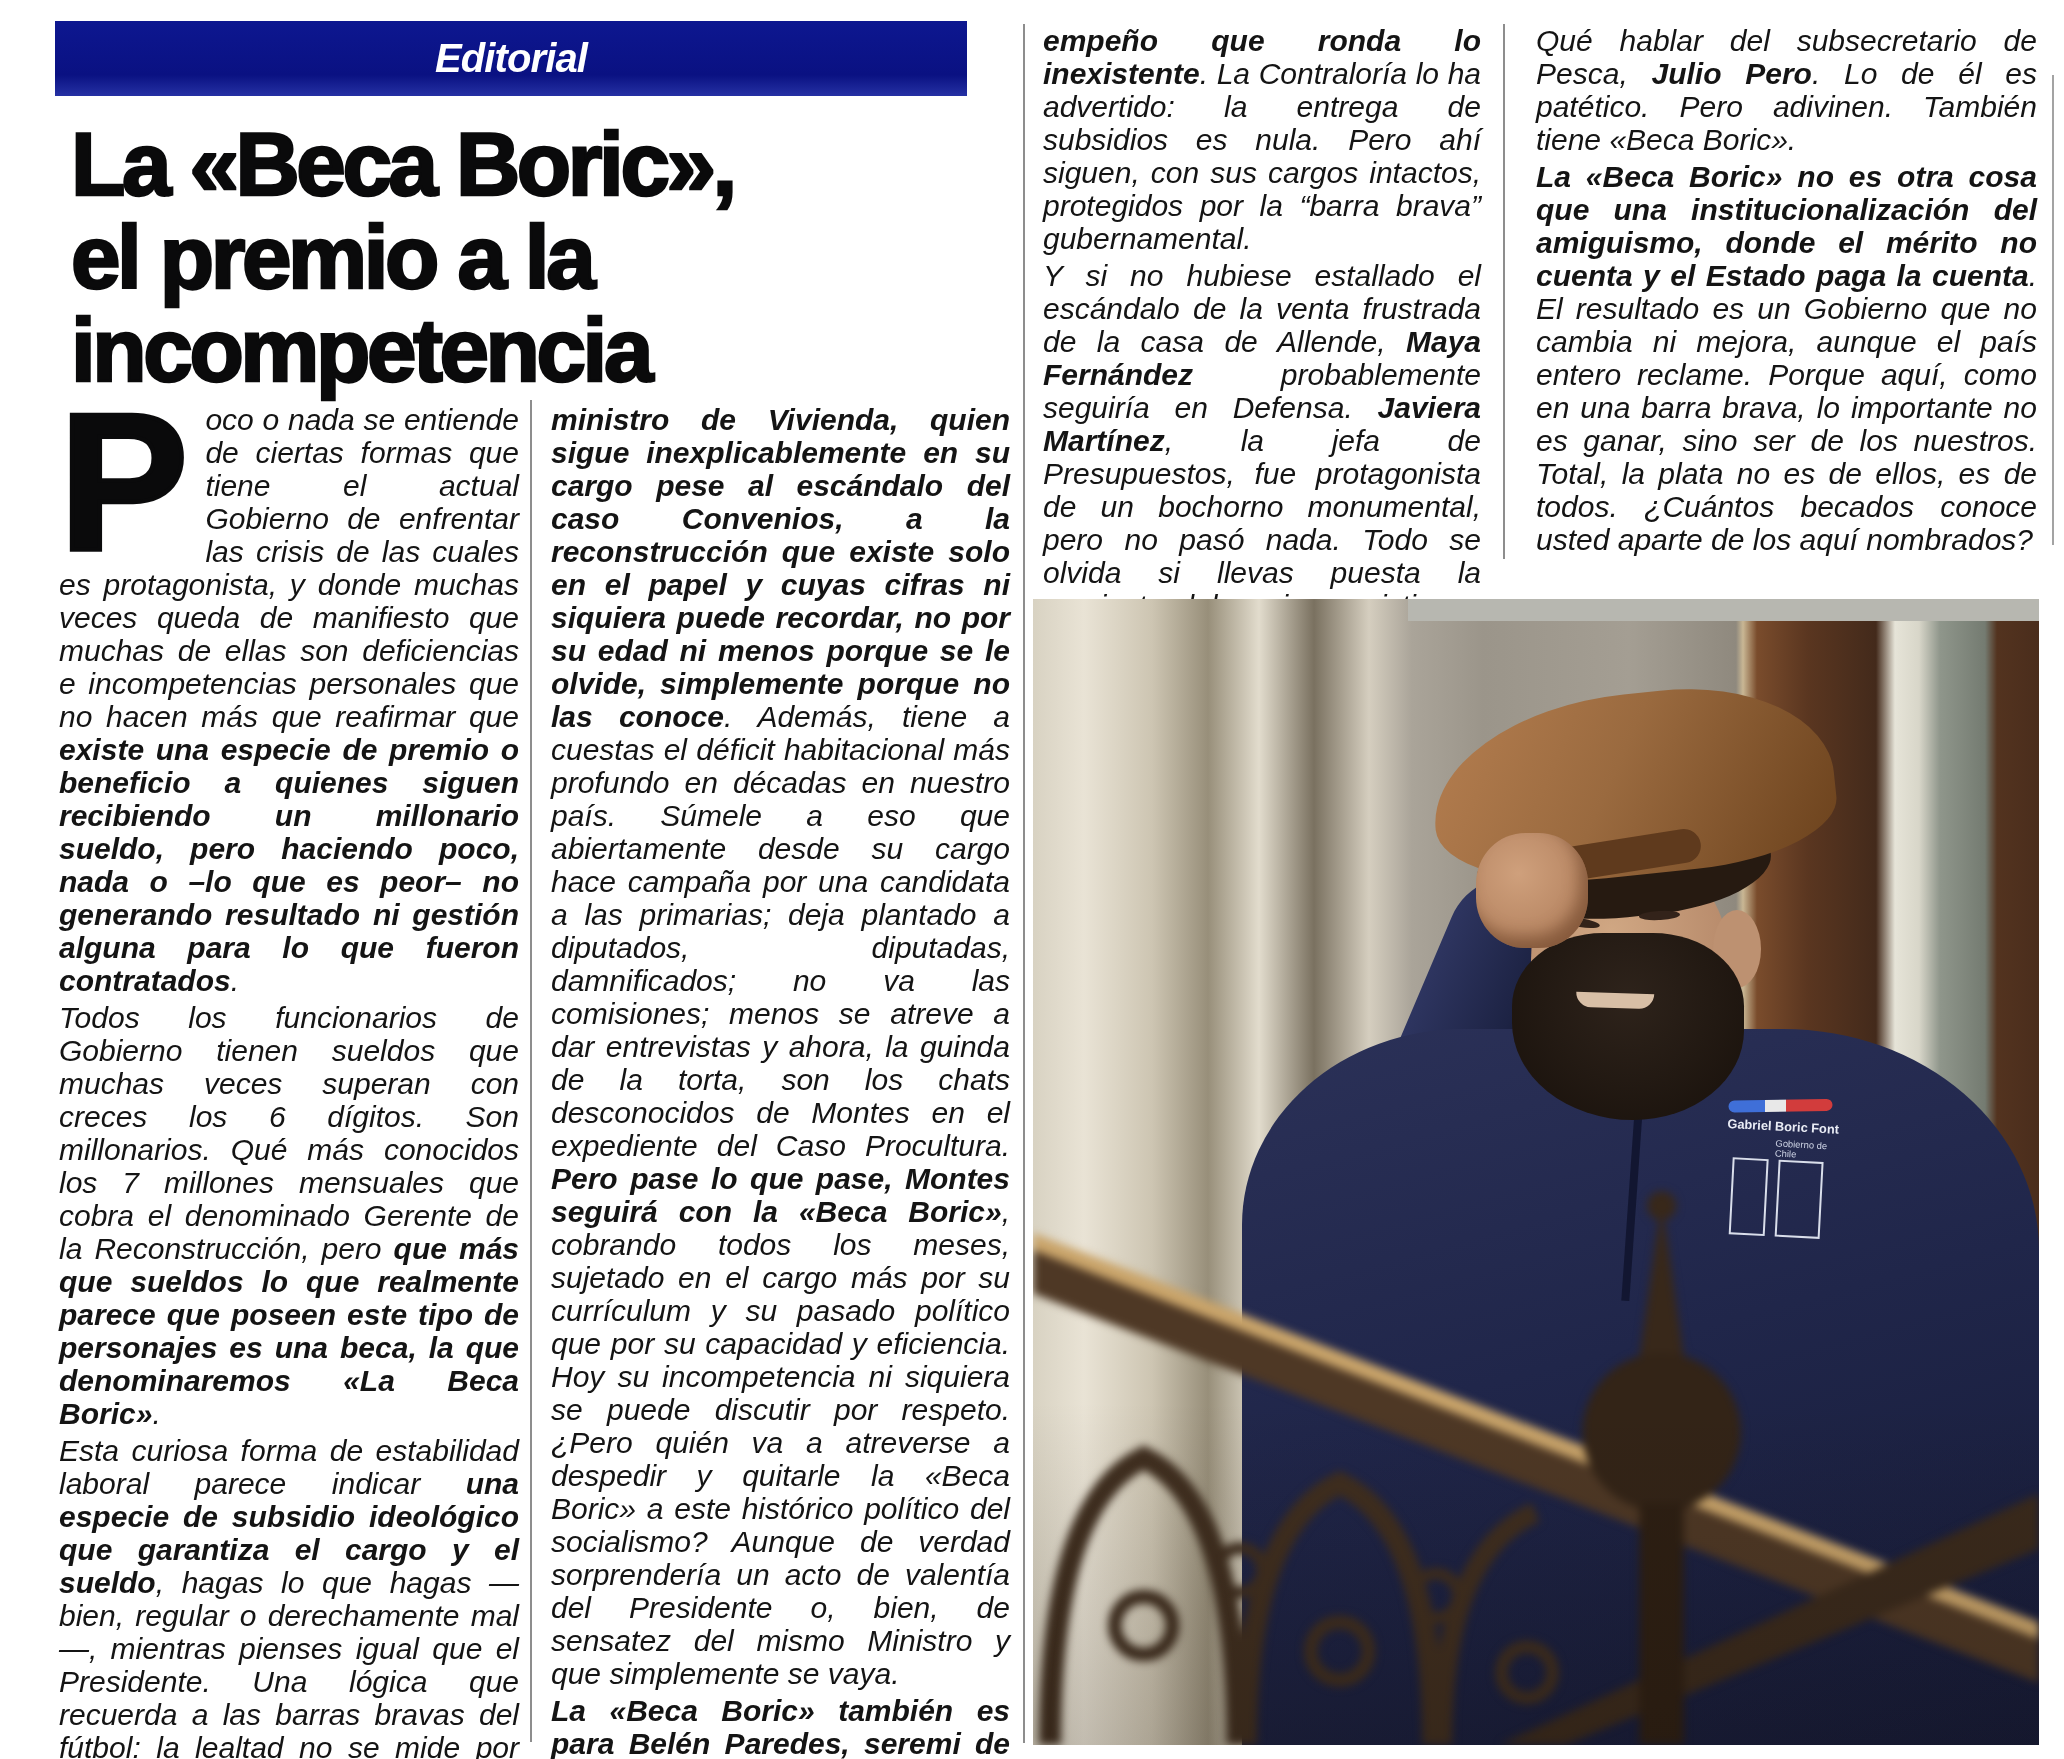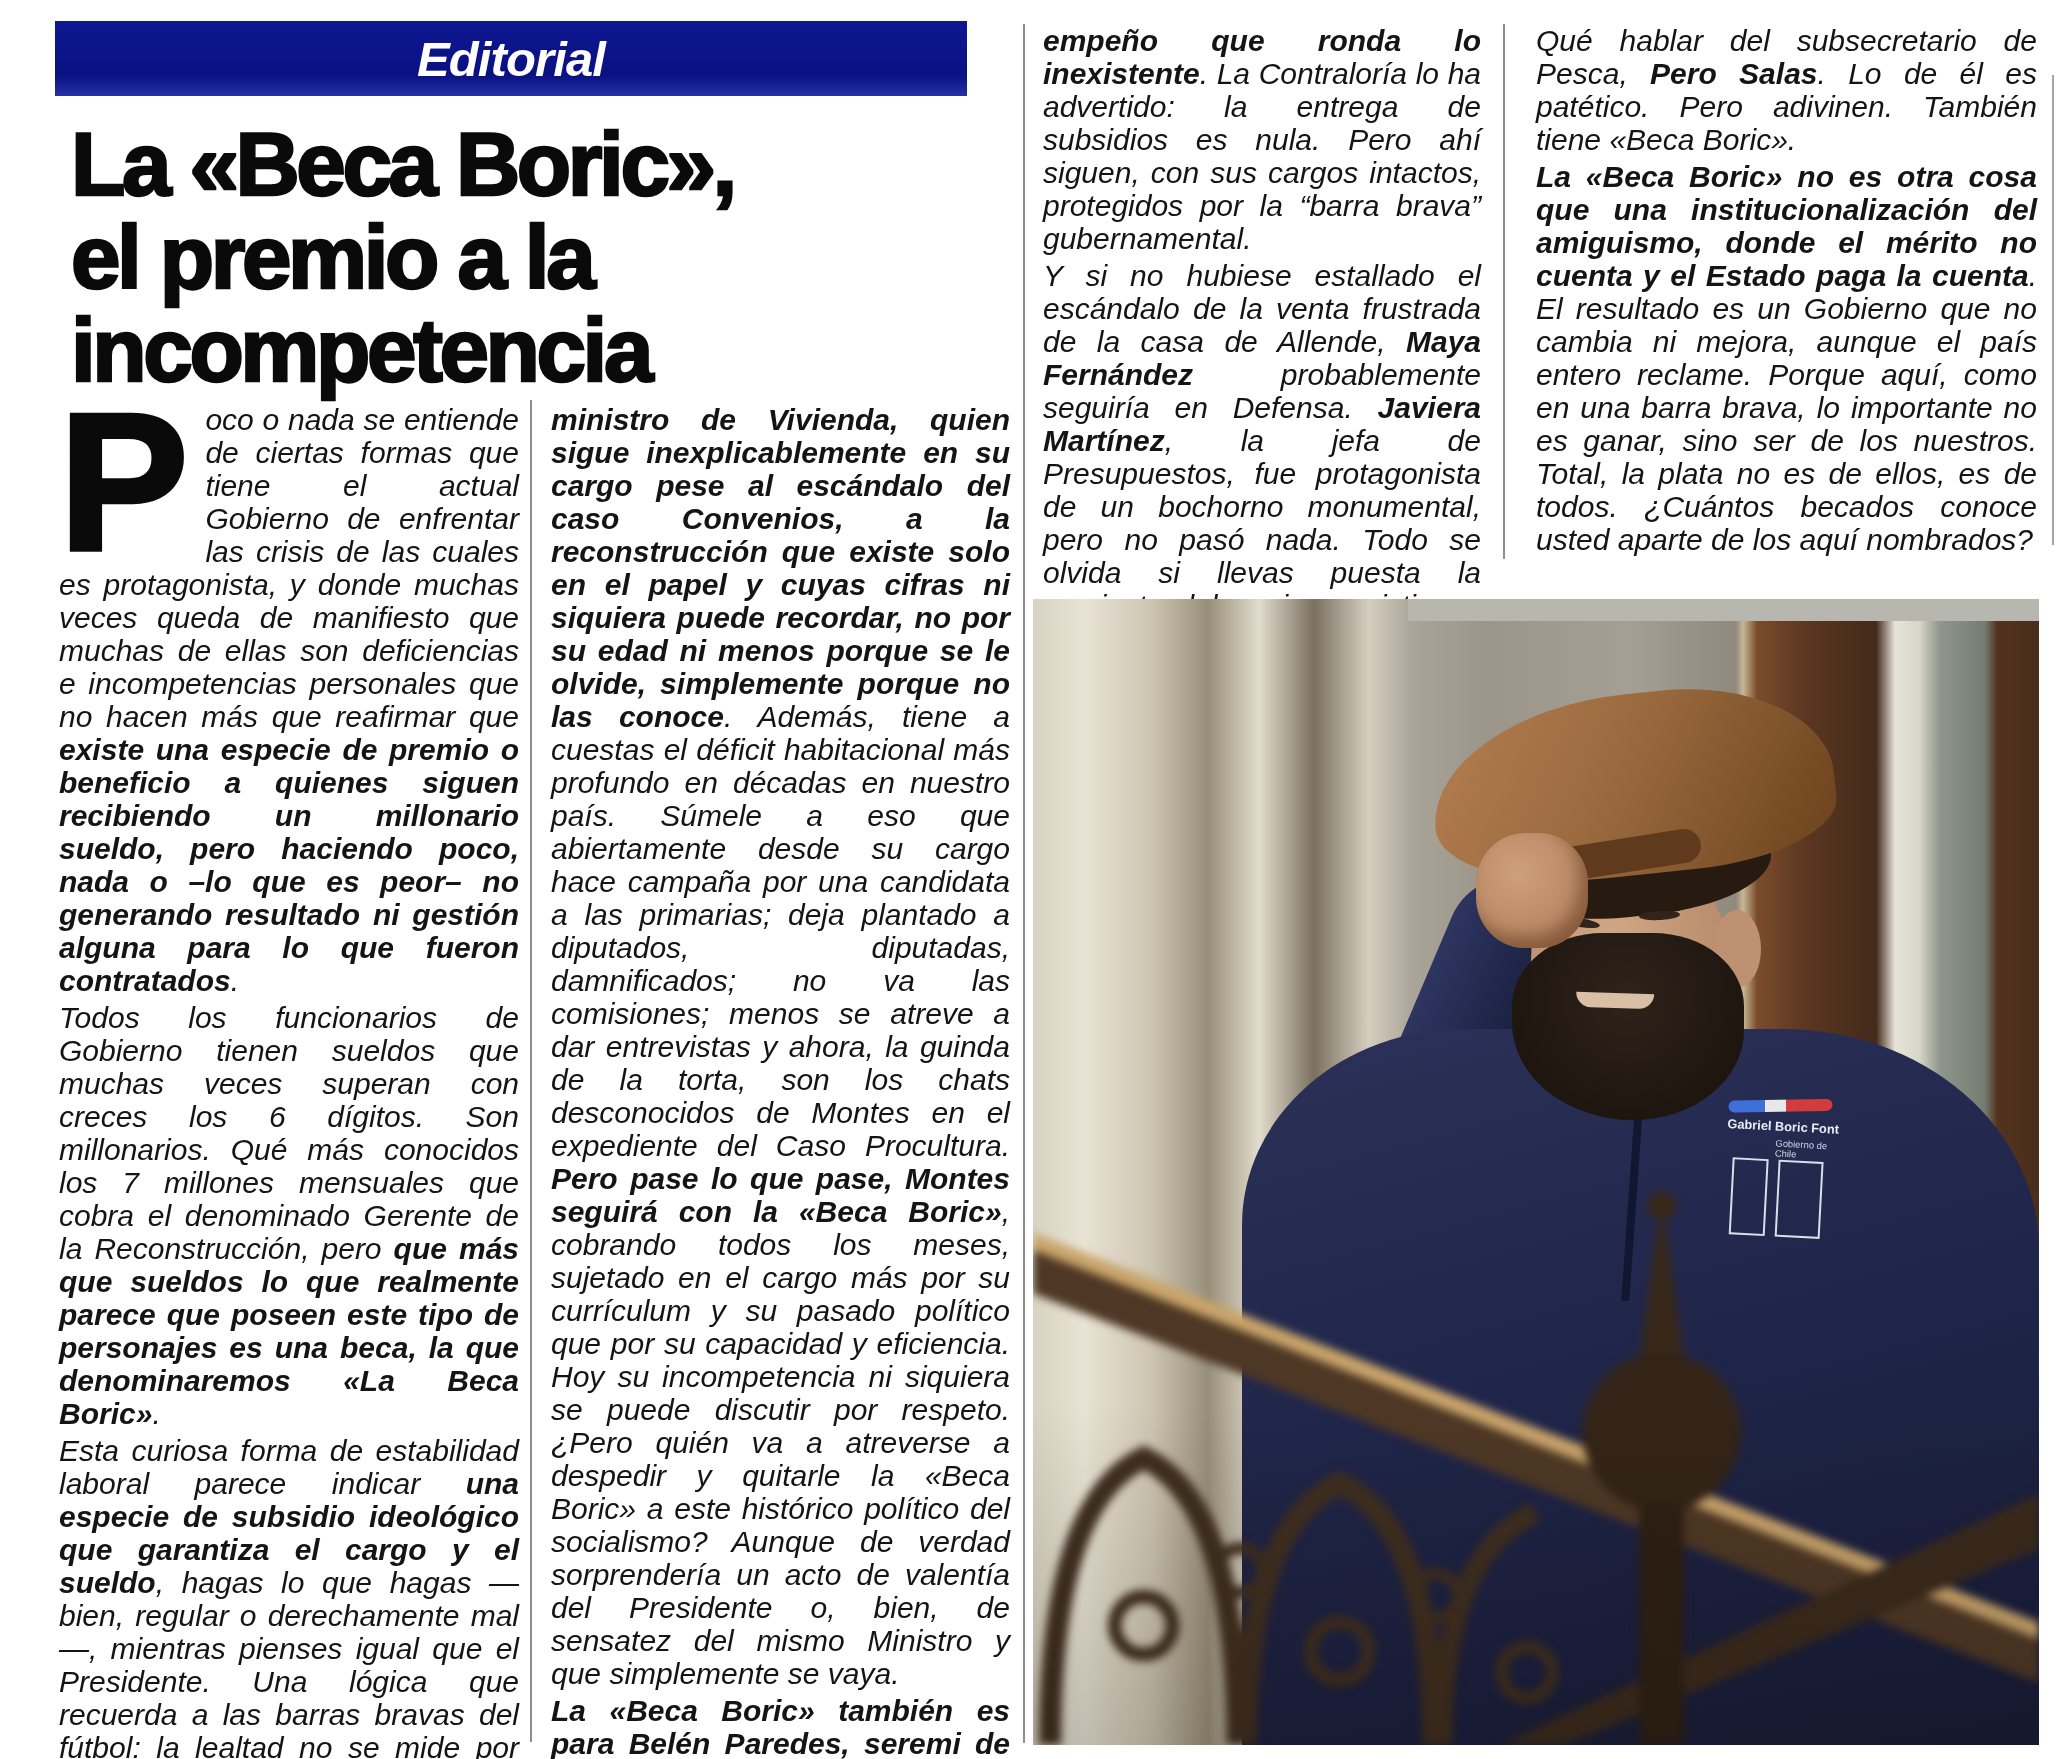--- a/index.html
+++ b/index.html
@@ -3,21 +3,21 @@
 <meta charset="utf-8">
 <style>
   html,body{margin:0;padding:0;background:#e9e9e9;}
   #page{position:relative;width:2065px;height:1760px;background:#ffffff;
         font-family:"Liberation Sans",sans-serif;overflow:hidden;color:#161616;}
 
   
   .kicker{position:absolute;left:55px;top:21px;width:912px;height:75px;
           background:linear-gradient(180deg,#0d1790 0%,#0a1182 72%,#2531a4 100%);
           display:flex;align-items:center;justify-content:center;}
-  .kicker span{color:#ffffff;font-size:49px;font-weight:bold;font-style:italic;letter-spacing:-0.9px;}
+  .kicker span{color:#ffffff;font-size:40px;font-weight:bold;font-style:italic;letter-spacing:-0.9px;}
 
   
   .headline{position:absolute;left:60px;top:107px;width:946px;
             font-weight:bold;font-size:89px;line-height:93px;letter-spacing:-3.4px;
             color:#0a0a0b;-webkit-text-stroke:2.6px #0a0a0b;}
   .headline div{white-space:nowrap;}
 
   
   .vrule{position:absolute;width:1.7px;background:#8d8d8d;}
 
@@ -114,21 +114,21 @@
     </div>
   <div class="col" style="left:547px;top:399px;width:467px;height:1346px;">
       <p><span class="b">ministro de Vivienda, quien sigue inexplicablemente en su cargo pese al escándalo del caso Convenios, a la reconstrucción que existe solo en el papel y cuyas cifras ni siquiera puede recordar, no por su edad ni menos porque se le olvide, simplemente porque no las conoce</span><span>. Además, tiene a cuestas el déficit habitacional más profundo en décadas en nuestro país. Súmele a eso que abiertamente desde su cargo hace campaña por una candidata a las primarias; deja plantado a diputados, diputadas, damnificados; no va las comisiones; menos se atreve a dar entrevistas y ahora, la guinda de la torta, son los chats desconocidos de Montes en el expediente del Caso Procultura. </span><span class="b">Pero pase lo que pase, Montes seguirá con la «Beca Boric»</span><span>, cobrando todos los meses, sujetado en el cargo más por su currículum y su pasado político que por su capacidad y eficiencia. Hoy su incompetencia ni siquiera se puede discutir por respeto. ¿Pero quién va a atreverse a despedir y quitarle la «Beca Boric» a este histórico político del socialismo? Aunque de verdad sorprendería un acto de valentía del Presidente o, bien, de sensatez del mismo Ministro y que simplemente se vaya.</span></p>
       <p><span class="b">La «Beca Boric» también es para Belén Paredes, seremi de Vivienda en Valparaíso; y qué decir de Patricio Coronado, gerente de la reconstrucción tras el incendio de febrero de 2024. Tienen un des-</span></p>
     </div>
   <div class="col" style="left:1039px;top:20.4px;width:446px;height:562px;">
       <p><span class="b">empeño que ronda lo inexistente</span><span>. La Contraloría lo ha advertido: la entrega de subsidios es nula. Pero ahí siguen, con sus cargos intactos, protegidos por la “barra brava” gubernamental.</span></p>
       <p><span>Y si no hubiese estallado el escándalo de la venta frustrada de la casa de Allende, </span><span class="b">Maya Fernández</span><span> probablemente seguiría en Defensa. </span><span class="b">Javiera Martínez</span><span>, la jefa de Presupuestos, fue protagonista de un bochorno monumental, pero no pasó nada. Todo se olvida si llevas puesta la camiseta del equipo y si tienes aquella varita mágica de la Beca.</span></p>
     </div>
   <div class="col" style="left:1532px;top:20.4px;width:509px;height:579px;">
-      <p><span>Qué hablar del subsecretario de Pesca, </span><span class="b">Pero Salas</span><span>. Lo de él es patético. Pero adivinen. También tiene «Beca Boric».</span></p>
+      <p><span>Qué hablar del subsecretario de Pesca, </span><span class="b">Julio Pero</span><span>. Lo de él es patético. Pero adivinen. También tiene «Beca Boric».</span></p>
       <p><span class="b">La «Beca Boric» no es otra cosa que una institucionalización del amiguismo, donde el mérito no cuenta y el Estado paga la cuenta</span><span>. El resultado es un Gobierno que no cambia ni mejora, aunque el país entero reclame. Porque aquí, como en una barra brava, lo importante no es ganar, sino ser de los nuestros. Total, la plata no es de ellos, es de todos. ¿Cuántos becados conoce usted aparte de los aquí nombrados?</span></p>
     </div>
 
   <div class="photo">
     <div class="ph-topband"></div>
     <div class="ph-arm"></div>
     <div class="ph-torso"></div>
     <div class="ph-collar"></div>
     <div class="ph-placket"></div>
     <div class="ph-face"></div>

